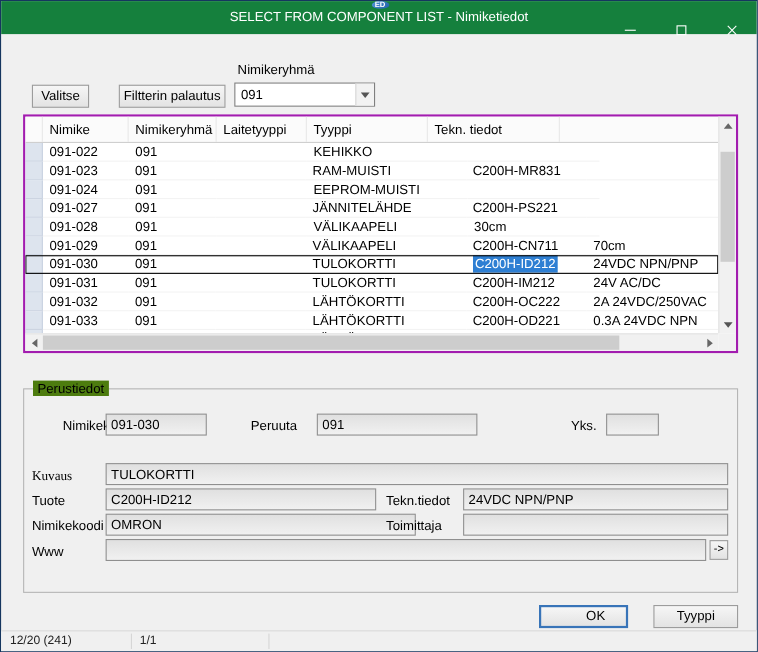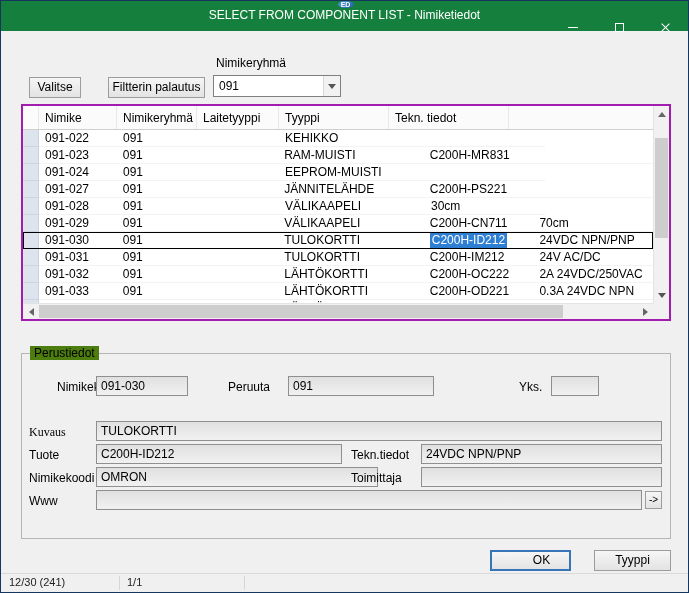--- a/index.html
+++ b/index.html
@@ -342,19 +342,19 @@
   <input class="fieldbox" id="f-toimittaja" readonly="" value="" style="">
 
   <div class="lbl" id="l-www">Www</div>
   <input class="fieldbox" id="f-www" readonly="" value="" style="">
   <div class="mini-btn">-&gt;</div>
 
   <div class="btn" id="btn-ok">OK</div>
   <div class="btn" id="btn-cancel">Tyyppi</div>
 
   <div class="statusbar">
-    <span class="status-text" id="st-count">12/30 (241)</span>
+    <span class="status-text" id="st-count">12/20 (241)</span>
     <span class="status-sep" id="sep1"></span>
     <span class="status-text" id="st-page">1/1</span>
     <span class="status-sep" id="sep2"></span>
   </div>
 
 </div>
 
 </body></html>

